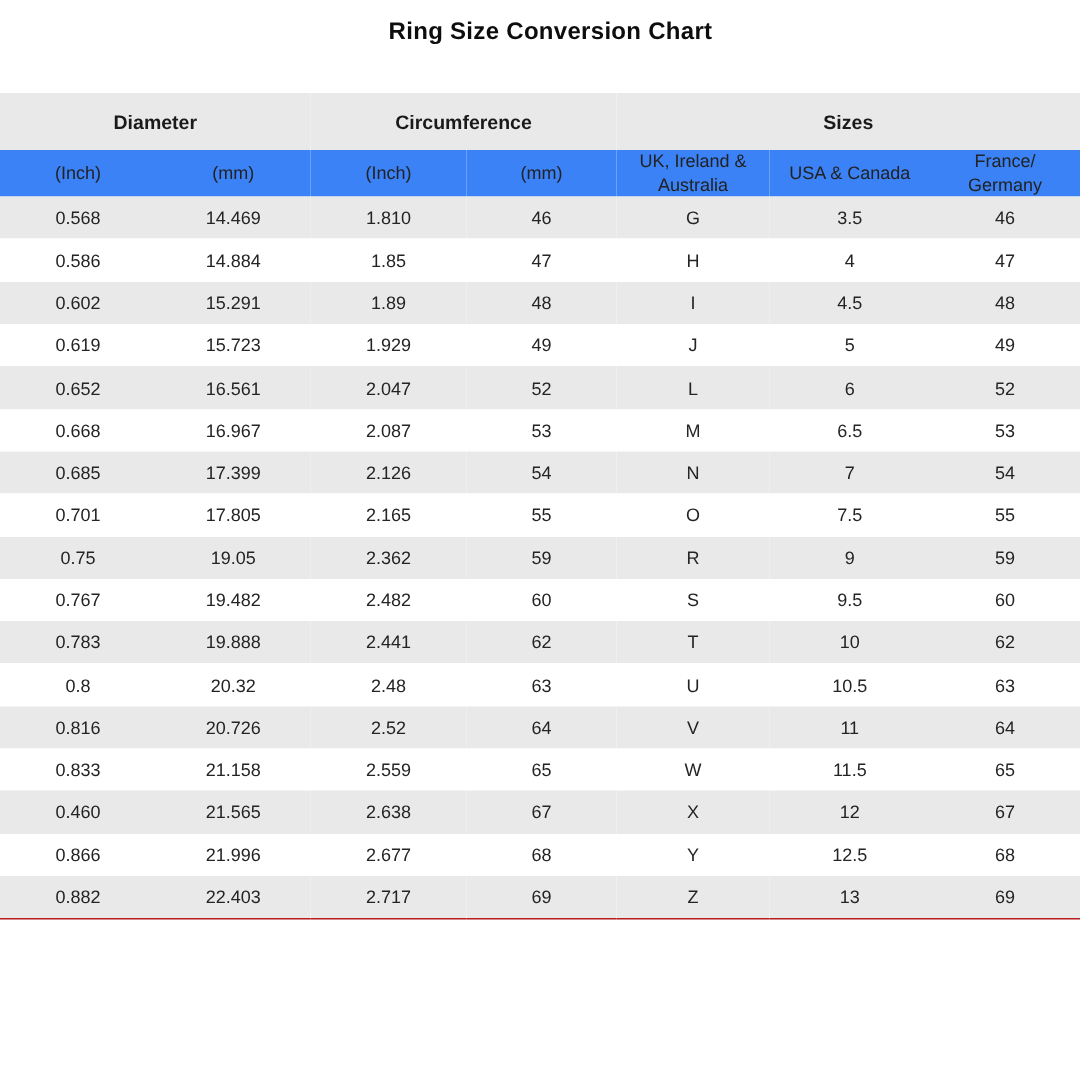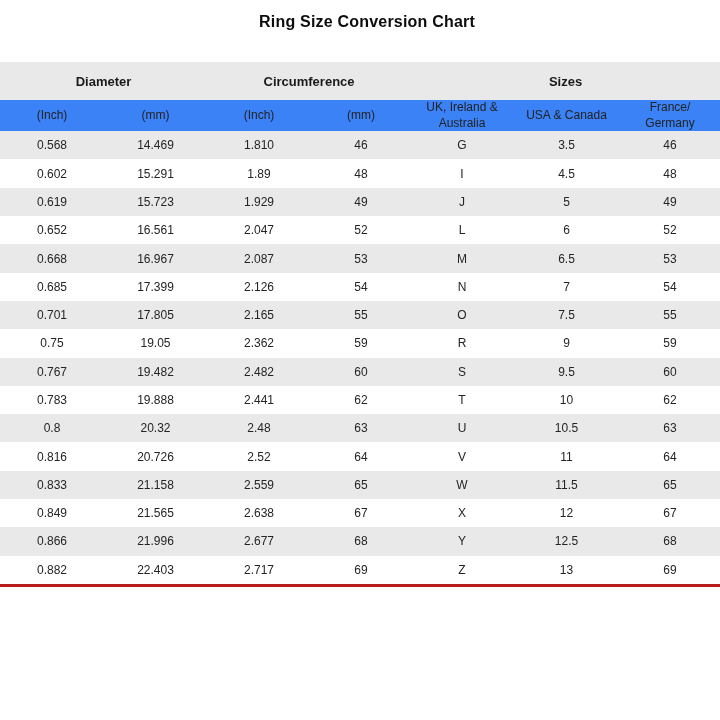--- a/index.html
+++ b/index.html
@@ -24,21 +24,21 @@
   .page-title {
     font-size: 16px;
     font-weight: bold;
     color: #0d0d0d;
     letter-spacing: 0.2px;
   }
   table.ring-table {
     width: 720px;
     border-collapse: collapse;
     table-layout: fixed;
-    border-bottom: 3px solid #b91c1c;
+    border-bottom: 1px solid #b91c1c;
     border-radius: 27px;
   }
   tr.group-row {
     background: #e9e9e9;
     height: 38px;
   }
   tr.group-row th {
     font-weight: bold;
     font-size: 13px;
     color: #1a1a1a;
@@ -112,20 +112,29 @@
       <tr>
         <td>0.568</td>
         <td>14.469</td>
         <td>1.810</td>
         <td>46</td>
         <td>G</td>
         <td>3.5</td>
         <td>46</td>
       </tr>
       <tr>
+        <td>0.586</td>
+        <td>14.884</td>
+        <td>1.85</td>
+        <td>47</td>
+        <td>H</td>
+        <td>4</td>
+        <td>47</td>
+      </tr>
+      <tr>
         <td>0.602</td>
         <td>15.291</td>
         <td>1.89</td>
         <td>48</td>
         <td>I</td>
         <td>4.5</td>
         <td>48</td>
       </tr>
       <tr>
         <td>0.619</td>
@@ -220,21 +229,21 @@
       <tr>
         <td>0.833</td>
         <td>21.158</td>
         <td>2.559</td>
         <td>65</td>
         <td>W</td>
         <td>11.5</td>
         <td>65</td>
       </tr>
       <tr>
-        <td>0.849</td>
+        <td>0.460</td>
         <td>21.565</td>
         <td>2.638</td>
         <td>67</td>
         <td>X</td>
         <td>12</td>
         <td>67</td>
       </tr>
       <tr>
         <td>0.866</td>
         <td>21.996</td>

